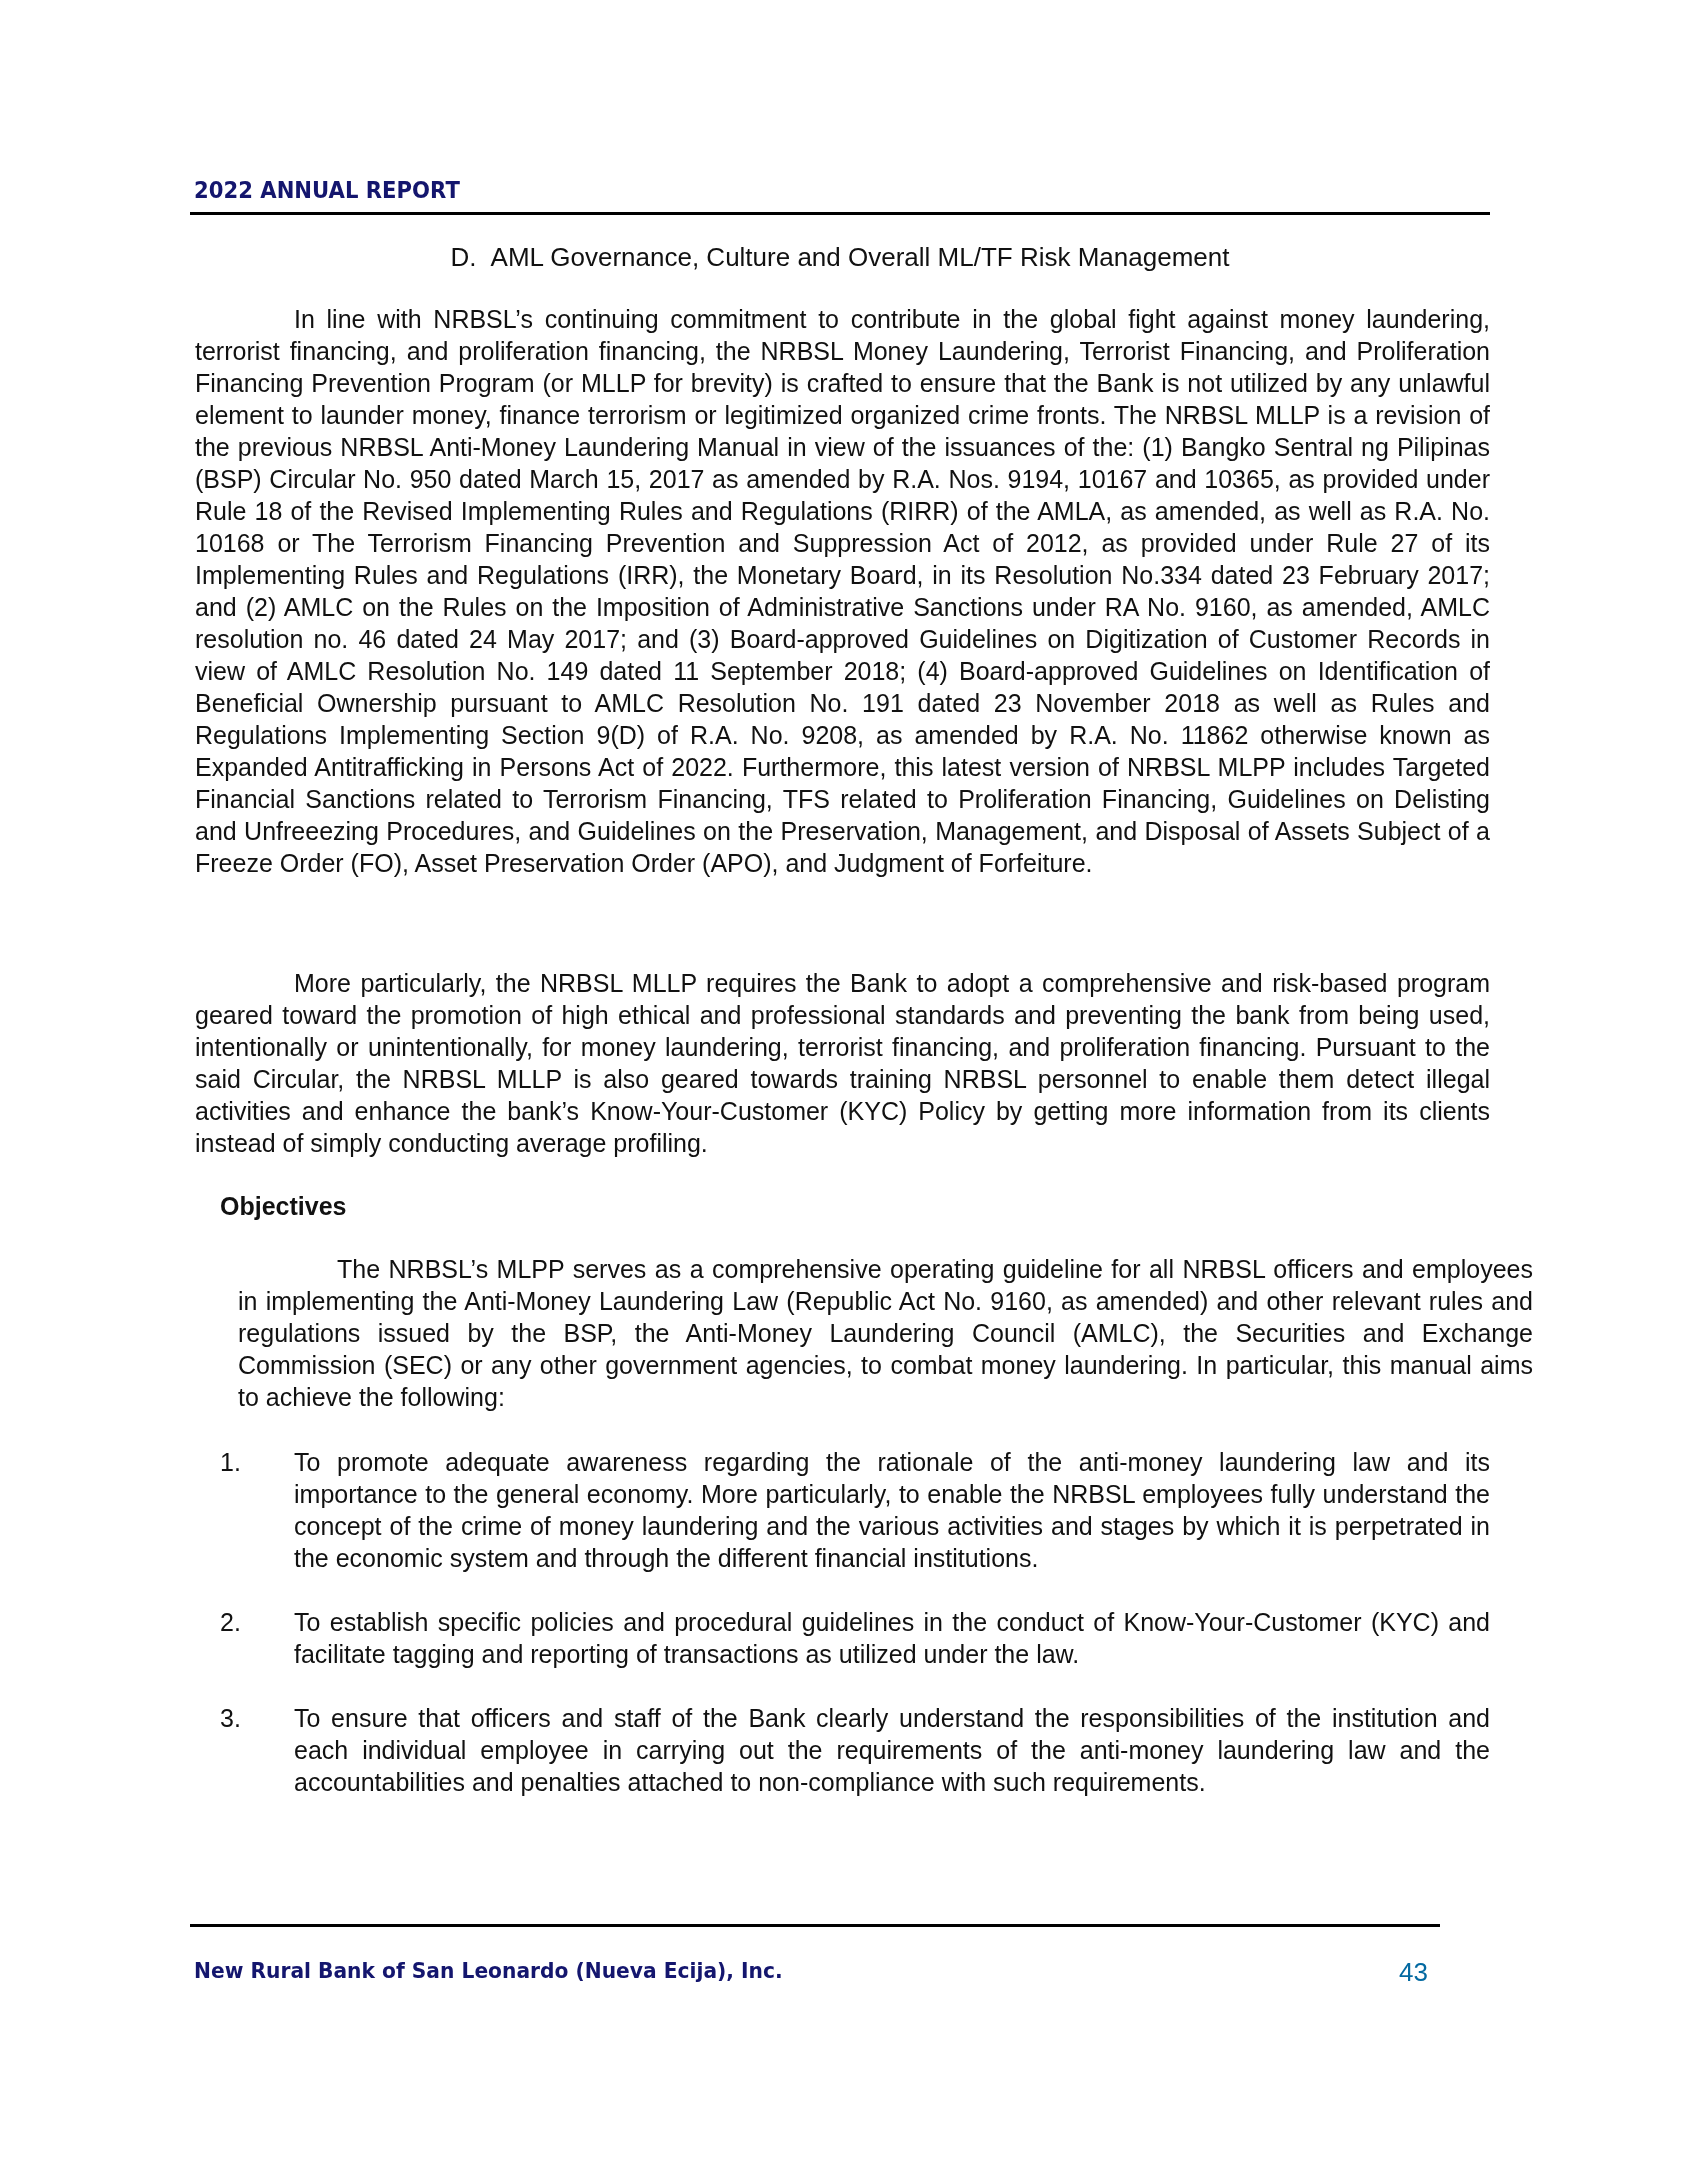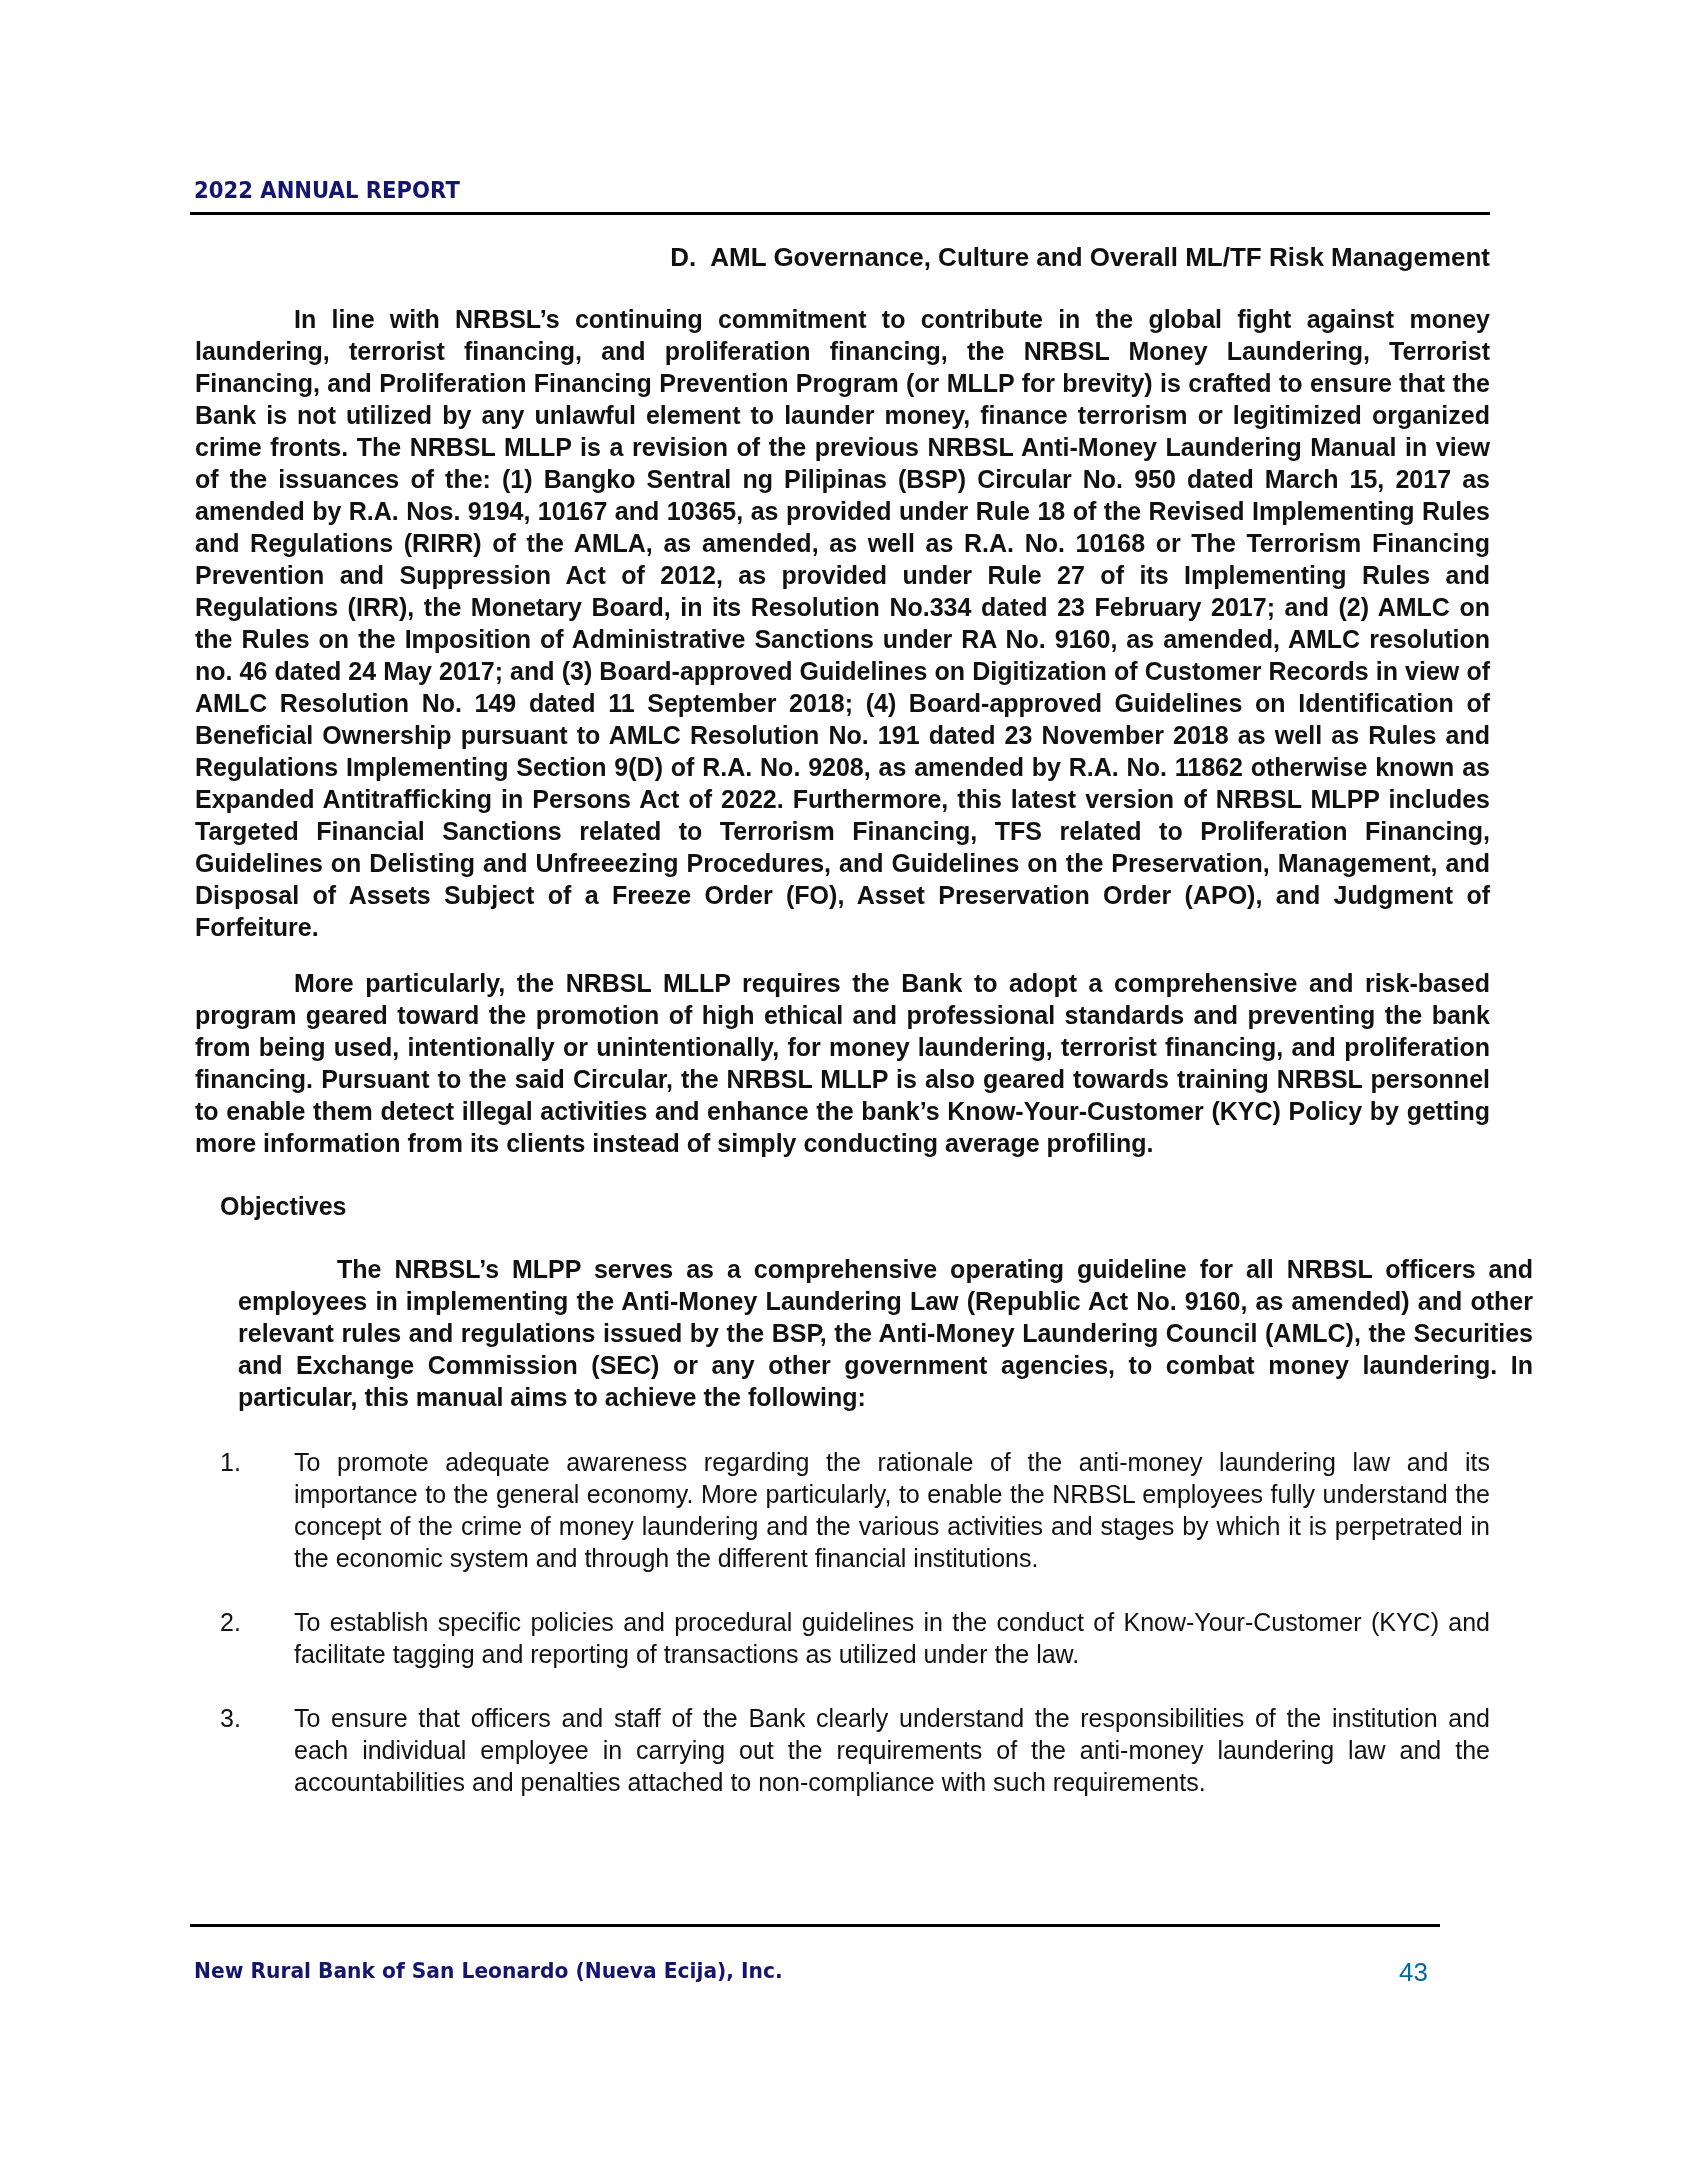--- a/index.html
+++ b/index.html
@@ -7,31 +7,31 @@
     .page { position: absolute; left: 0; top: 16px; width: 1683px; height: 2178px; background: #fff; }
 
     .running-head {
       position: absolute; left: 194px; top: 161px;
       font-family: "DejaVu Sans", sans-serif; font-weight: bold; font-size: 23px;
       color: #14166e; letter-spacing: 0px; transform: scaleX(0.92); transform-origin: left center;
     }
     .rule-top { position: absolute; left: 190px; top: 196px; width: 1300px; height: 3px; background: #000; }
 
     .section-title {
-      position: absolute; left: 190px; top: 226px; width: 1300px; text-align: right;
-      font-family: "Liberation Sans", sans-serif; font-weight: bold; font-size: 26px; color: #111;
+      position: absolute; left: 190px; top: 226px; width: 1300px; text-align: center;
+      font-family: "Liberation Sans", sans-serif; font-weight: normal; font-size: 26px; color: #111;
     }
     .section-title .letter { margin-right: 14px; }
 
     .body-text {
       position: absolute; left: 195px; width: 1295px;
       font-family: "Liberation Sans", sans-serif; font-size: 25px; line-height: 32px;
       color: #111; text-align: justify; margin: 0;
     }
-    .body-text.indent { text-indent: 99px; font-weight: bold; }
+    .body-text.indent { text-indent: 99px; }
     #para1 { top: 287px; }
     #para2 { top: 951px; }
     #objectives-heading {
       position: absolute; left: 195px; top: 1176px;
       font-family: "Liberation Sans", sans-serif; font-weight: bold; font-size: 25px; color: #111; margin-left: 25px;
     }
     #para3 { top: 1237px; margin-left: 43px; }
 
     .obj-list { position: absolute; left: 195px; width: 1295px; margin: 0; padding: 0; list-style: none; }
     .obj-item { position: relative; padding-left: 99px; margin: 0 0 32px 0;

